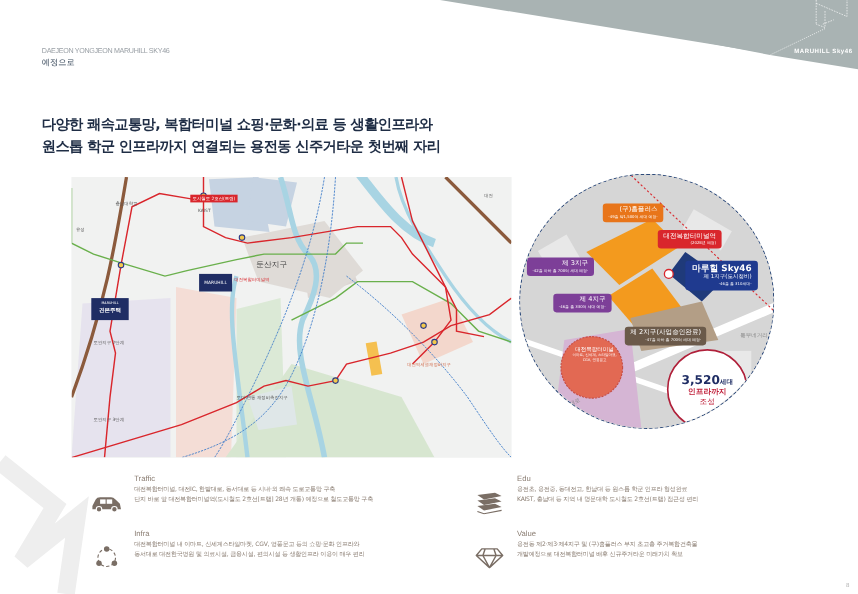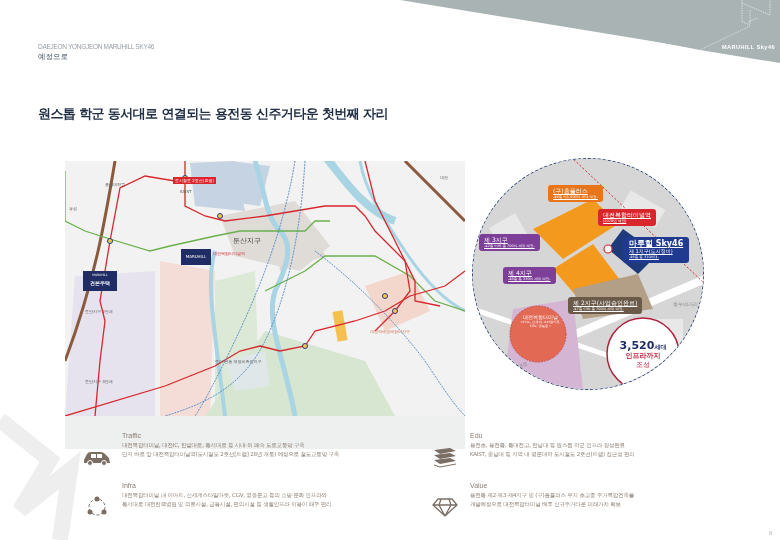--- a/index.html
+++ b/index.html
@@ -2,28 +2,28 @@
 <html><head>
 <meta charset="utf-8">
 <style>
   html,body{margin:0;padding:0;}
   body{width:780px;height:540px;position:relative;overflow:hidden;background:#fff;font-family:"DejaVu Sans","Liberation Sans",sans-serif;color:#333;}
   .top-band{position:absolute;left:0;top:0;width:780px;height:70px;}
   .brand-sub{position:absolute;left:38px;top:43px;font-size:6.5px;color:#9aa0a6;letter-spacing:-0.3px;font-family:"Liberation Sans",sans-serif;}
   .section-title{position:absolute;left:38px;top:52px;font-size:7.5px;color:#3a4a5c;}
   .logo-text{position:absolute;left:722px;top:44px;font-size:5.5px;color:#fff;font-weight:bold;letter-spacing:0.5px;font-family:"Liberation Sans",sans-serif;}
   .headline{position:absolute;left:38px;top:104px;font-size:13px;font-weight:bold;color:#1f2d45;line-height:20px;letter-spacing:-0.6px;}
-  .map{position:absolute;left:65px;top:161px;width:400px;height:288px;background:#eef0ef;overflow:hidden;}
+  .map{position:absolute;left:65px;top:161px;width:400px;height:255px;background:#eef0ef;overflow:hidden;}
   .circle-wrap{position:absolute;left:472px;top:158px;width:232px;height:232px;border-radius:50%;background:#d8d8d8;overflow:hidden;border:1.5px dashed #2d4a7a;box-sizing:border-box;}
   .feature{position:absolute;display:flex;}
   .f-icon{width:30px;height:22px;margin-right:10px;margin-top:14px;}
   .f-title{font-size:7px;color:#8a7d72;margin-bottom:2px;font-family:"Liberation Sans",sans-serif;}
   .f-line{font-size:5.5px;color:#8a7d72;line-height:9px;letter-spacing:-0.2px;}
   .page-num{position:absolute;left:769px;top:530px;font-size:5px;color:#aaa;}
-  .tag{position:absolute;border-radius:3px;color:#fff;text-align:left;font-size:6px;line-height:8px;padding:2px 5px;text-decoration:underline;}
+  .tag{position:absolute;border-radius:3px;color:#fff;text-align:right;font-size:6px;line-height:8px;padding:2px 5px;}
   .tag small{display:block;font-size:3.5px;line-height:5px;}
   .maplabel{position:absolute;font-size:4px;color:#555;white-space:nowrap;}
 </style>
 </head>
 <body>
 
 <svg class="top-band" viewBox="0 0 780 70">
   <polygon points="330,0 780,0 780,62 420,0" fill="#fff"></polygon>
   <polygon points="440,0 780,0 780,63 700,50" fill="#a9b3b3"></polygon>
   <polygon points="400,0 780,0 780,62" fill="#a9b3b3"></polygon>
@@ -34,21 +34,22 @@
 </svg>
 <div class="brand-sub">DAEJEON YONGJEON MARUHILL SKY46</div>
 <div class="section-title">예정으로</div>
 <div class="logo-text">MARUHILL Sky46</div>
 
 <svg style="position:absolute;left:0;top:400px;width:150px;height:140px">
   <path d="M0 20 L50 60 L20 110 L70 70 L60 140" stroke="#eee" stroke-width="16" fill="none"></path>
 </svg>
 
 <div class="headline">
-  <div>원스톱 학군 동서대로 연결되는 용전동 신주거타운 첫번째 자리</div>
+  <div>다양한 쾌속교통망, 복합터미널 쇼핑·문화·의료 등 생활인프라와</div>
+  <div>원스톱 학군 인프라까지 연결되는 용전동 신주거타운 첫번째 자리</div>
 </div>
 
 <div class="map">
   <svg width="400" height="255" viewBox="0 0 400 255" style="position:absolute;left:0;top:0">
 
     <rect x="0" y="0" width="400" height="255" fill="#f1f2f1"></rect>
     <path d="M10 115 L90 110 L90 255 L0 255 Z" fill="#e6e3ee"></path>
     <path d="M95 100 L150 110 L145 255 L95 255 Z" fill="#f4ddd6"></path>
     <path d="M150 120 L190 110 L195 255 L150 255 Z" fill="#dbe9d6"></path>
     <path d="M210 70 L245 60 L260 95 L215 110 Z" fill="#dcd6d3"></path>

